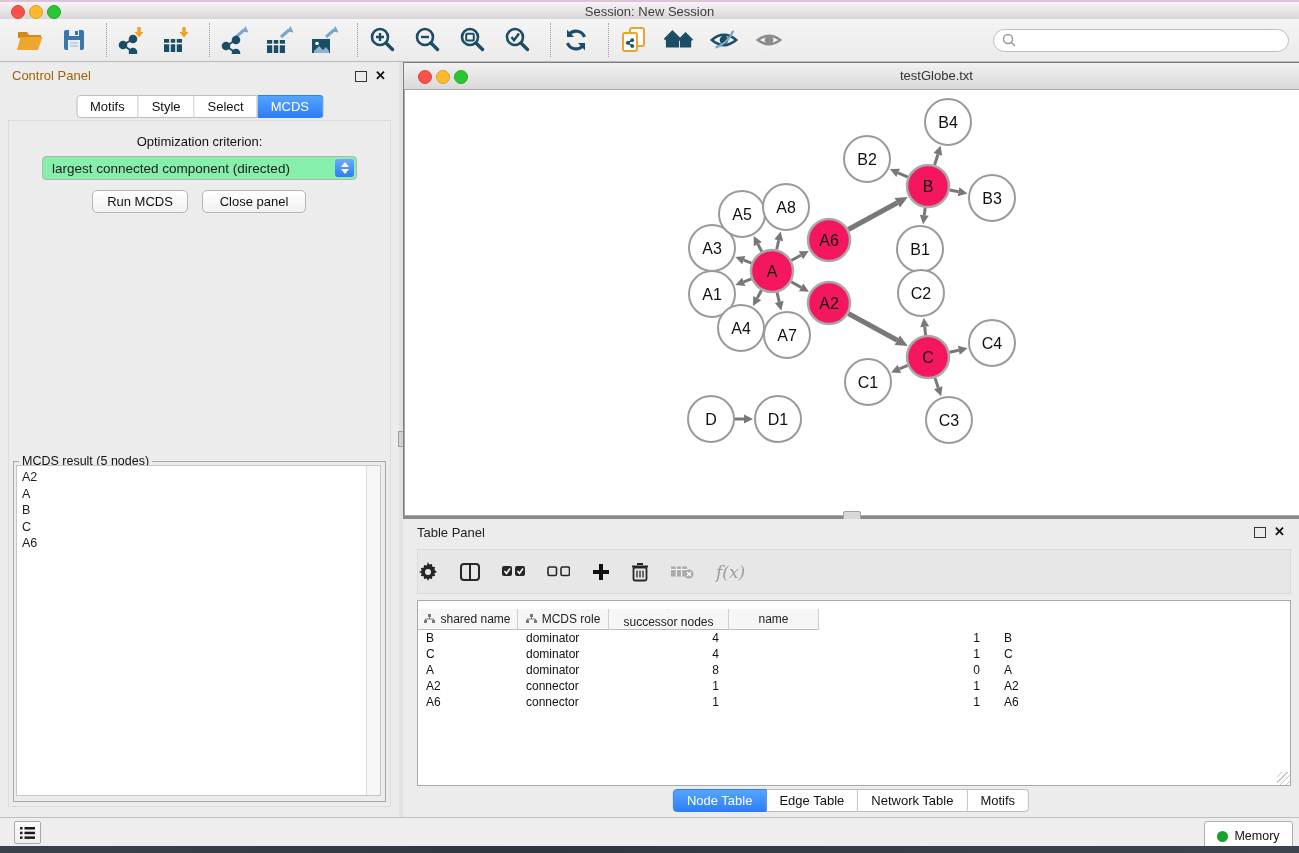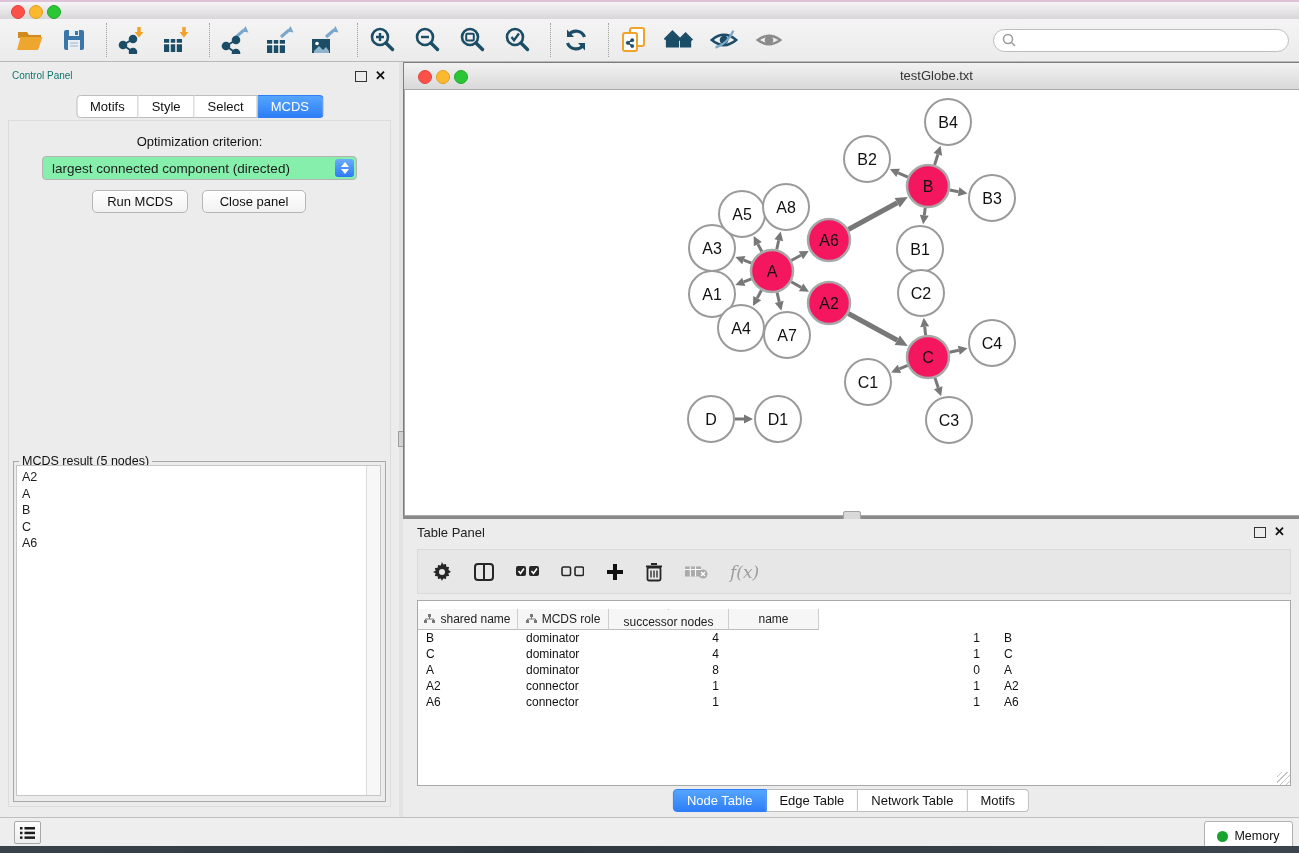--- a/index.html
+++ b/index.html
@@ -17,21 +17,21 @@
   .main-toolbar{position:absolute;left:0;top:19px;width:1299px;height:43px;box-sizing:border-box;
     background:linear-gradient(#f4f4f4,#ebebeb);border-bottom:1px solid #b9b9b9;
     display:flex;align-items:center;padding-left:14px;}
   .tb-icon{margin-right:15px;display:flex;align-items:center;justify-content:center;width:30px;height:30px;}
   .tb-sep{border-left:1px dotted #9f9f9f;height:34px;margin:0 10px 0 2px;}
   .searchbox{margin-left:auto;margin-right:10px;width:296px;height:23px;background:#fff;
     border:1px solid #bdbdbd;border-radius:12px;display:flex;align-items:center;padding-left:8px;box-sizing:border-box;}
   .searchbox input{border:none;outline:none;flex:1;font-size:13px;font-family:"Liberation Sans",sans-serif;background:transparent;margin-left:5px;}
   
   .control-panel{position:absolute;left:0;top:62px;width:399px;height:755px;background:#ececec;}
-  .cp-header-title{position:absolute;left:12px;top:0;line-height:28px;font-size:10px;color:#0f766e;}
+  .cp-header-title{position:absolute;left:12px;top:0;line-height:28px;font-size:13px;color:#a16207;}
   .float-box{position:absolute;width:10px;height:9px;border:1.5px solid #333;top:9px;}
   .close-x{position:absolute;top:6px;font-size:13px;font-weight:bold;color:#111;line-height:16px;}
   .cp-float{right:32px;} .cp-close{right:13px;}
   .seg{display:flex;}
   .cp-tabs{position:absolute;top:33px;left:50%;transform:translateX(-50%);}
   .seg-tab{background:#fff;border:1px solid #bdbdbd;border-left:none;padding:3px 13px;font-size:13px;color:#111;white-space:nowrap;}
   .seg-tab:first-child{border-left:1px solid #bdbdbd;border-radius:4px 0 0 4px;}
   .seg-tab:last-child{border-radius:0 4px 4px 0;}
   .seg-tab.selected{background:linear-gradient(#55a5fd,#2e7ef7);border-color:#2e7ef7;color:#fff;}
   .cp-content{position:absolute;left:8px;right:8px;top:58px;bottom:10px;background:#ececec;border:1px solid #dcdcdc;}
@@ -65,21 +65,21 @@
   .nf-titlebar .tl.red{left:14px;} .nf-titlebar .tl.yellow{left:32px;} .nf-titlebar .tl.green{left:50px;}
   .nf-title{position:absolute;left:0;right:0;top:0;text-align:center;font-size:13px;color:#333;line-height:25px;}
   .nf-canvas{position:absolute;left:0;right:0;top:26px;bottom:0;background:#fff;border:1px solid #a8a8a8;box-sizing:border-box;}
   .grip{position:absolute;right:1px;bottom:1px;width:14px;height:14px;
     background:repeating-linear-gradient(135deg,transparent 0 3px,#b8b8b8 3px 4px);}
   
   .table-panel{position:absolute;left:403px;top:519px;width:896px;height:298px;background:#ececec;}
   .tp-title{position:absolute;left:14px;top:6px;font-size:13px;color:#222;}
   .tp-float{right:33px;top:8px;} .tp-close{right:14px;top:5px;}
   .tp-toolbar{position:absolute;left:14px;right:8px;top:30px;height:45px;background:#e7e7e7;border:1px solid #dadada;
-    box-sizing:border-box;display:flex;align-items:center;padding-left:14px;gap:22px;}
+    box-sizing:border-box;display:flex;align-items:center;gap:22px;}
   .tp-icon{display:flex;align-items:center;}
   .fx-label{font-family:"DejaVu Serif",serif;font-style:italic;font-size:17px;color:#9c9c9c;}
   .tbl{position:absolute;left:14px;right:8px;top:81px;height:186px;background:#fff;border:1px solid #a8a8a8;box-sizing:border-box;overflow:hidden;}
   .tbl-head{display:flex;height:21px;margin-top:8px;}
   .th{background:#f6f6f6;border-right:1px solid #cfcfcf;border-bottom:1px solid #bdbdbd;box-sizing:border-box;
     display:flex;align-items:center;justify-content:center;gap:5px;font-size:12px;color:#222;}
   .tbl-row{display:flex;height:16px;line-height:16px;font-size:12px;color:#111;}
   .td{box-sizing:border-box;white-space:nowrap;overflow:hidden;}
   .tbl-grip{position:absolute;right:0;bottom:0;width:13px;height:13px;
     background:repeating-linear-gradient(135deg,transparent 0 3px,#c4c4c4 3px 4px);}
@@ -95,20 +95,21 @@
   .desktop-strip{position:absolute;left:0;top:846px;width:1299px;height:7px;
     background:linear-gradient(90deg,#39424b,#2e3740 40%,#3c454e);}
 </style>
 </head>
 <body>
 
 <div class="titlebar">
   <span class="tl red"></span>
   <span class="tl yellow"></span>
   <span class="tl green"></span>
+  <div class="win-title">Session: New Session</div>
 </div>
 
 <div class="main-toolbar">
   <span class="tb-icon">
     <svg width="27" height="24" viewBox="0 0 27 24">
       <path d="M2 4h9l2 3h12v3H2z" fill="#d18a1f"></path>
       <path d="M4.5 9h22l-4.5 13H1z" fill="#efa62f"></path>
     </svg>
   </span>
   <span class="tb-icon">

